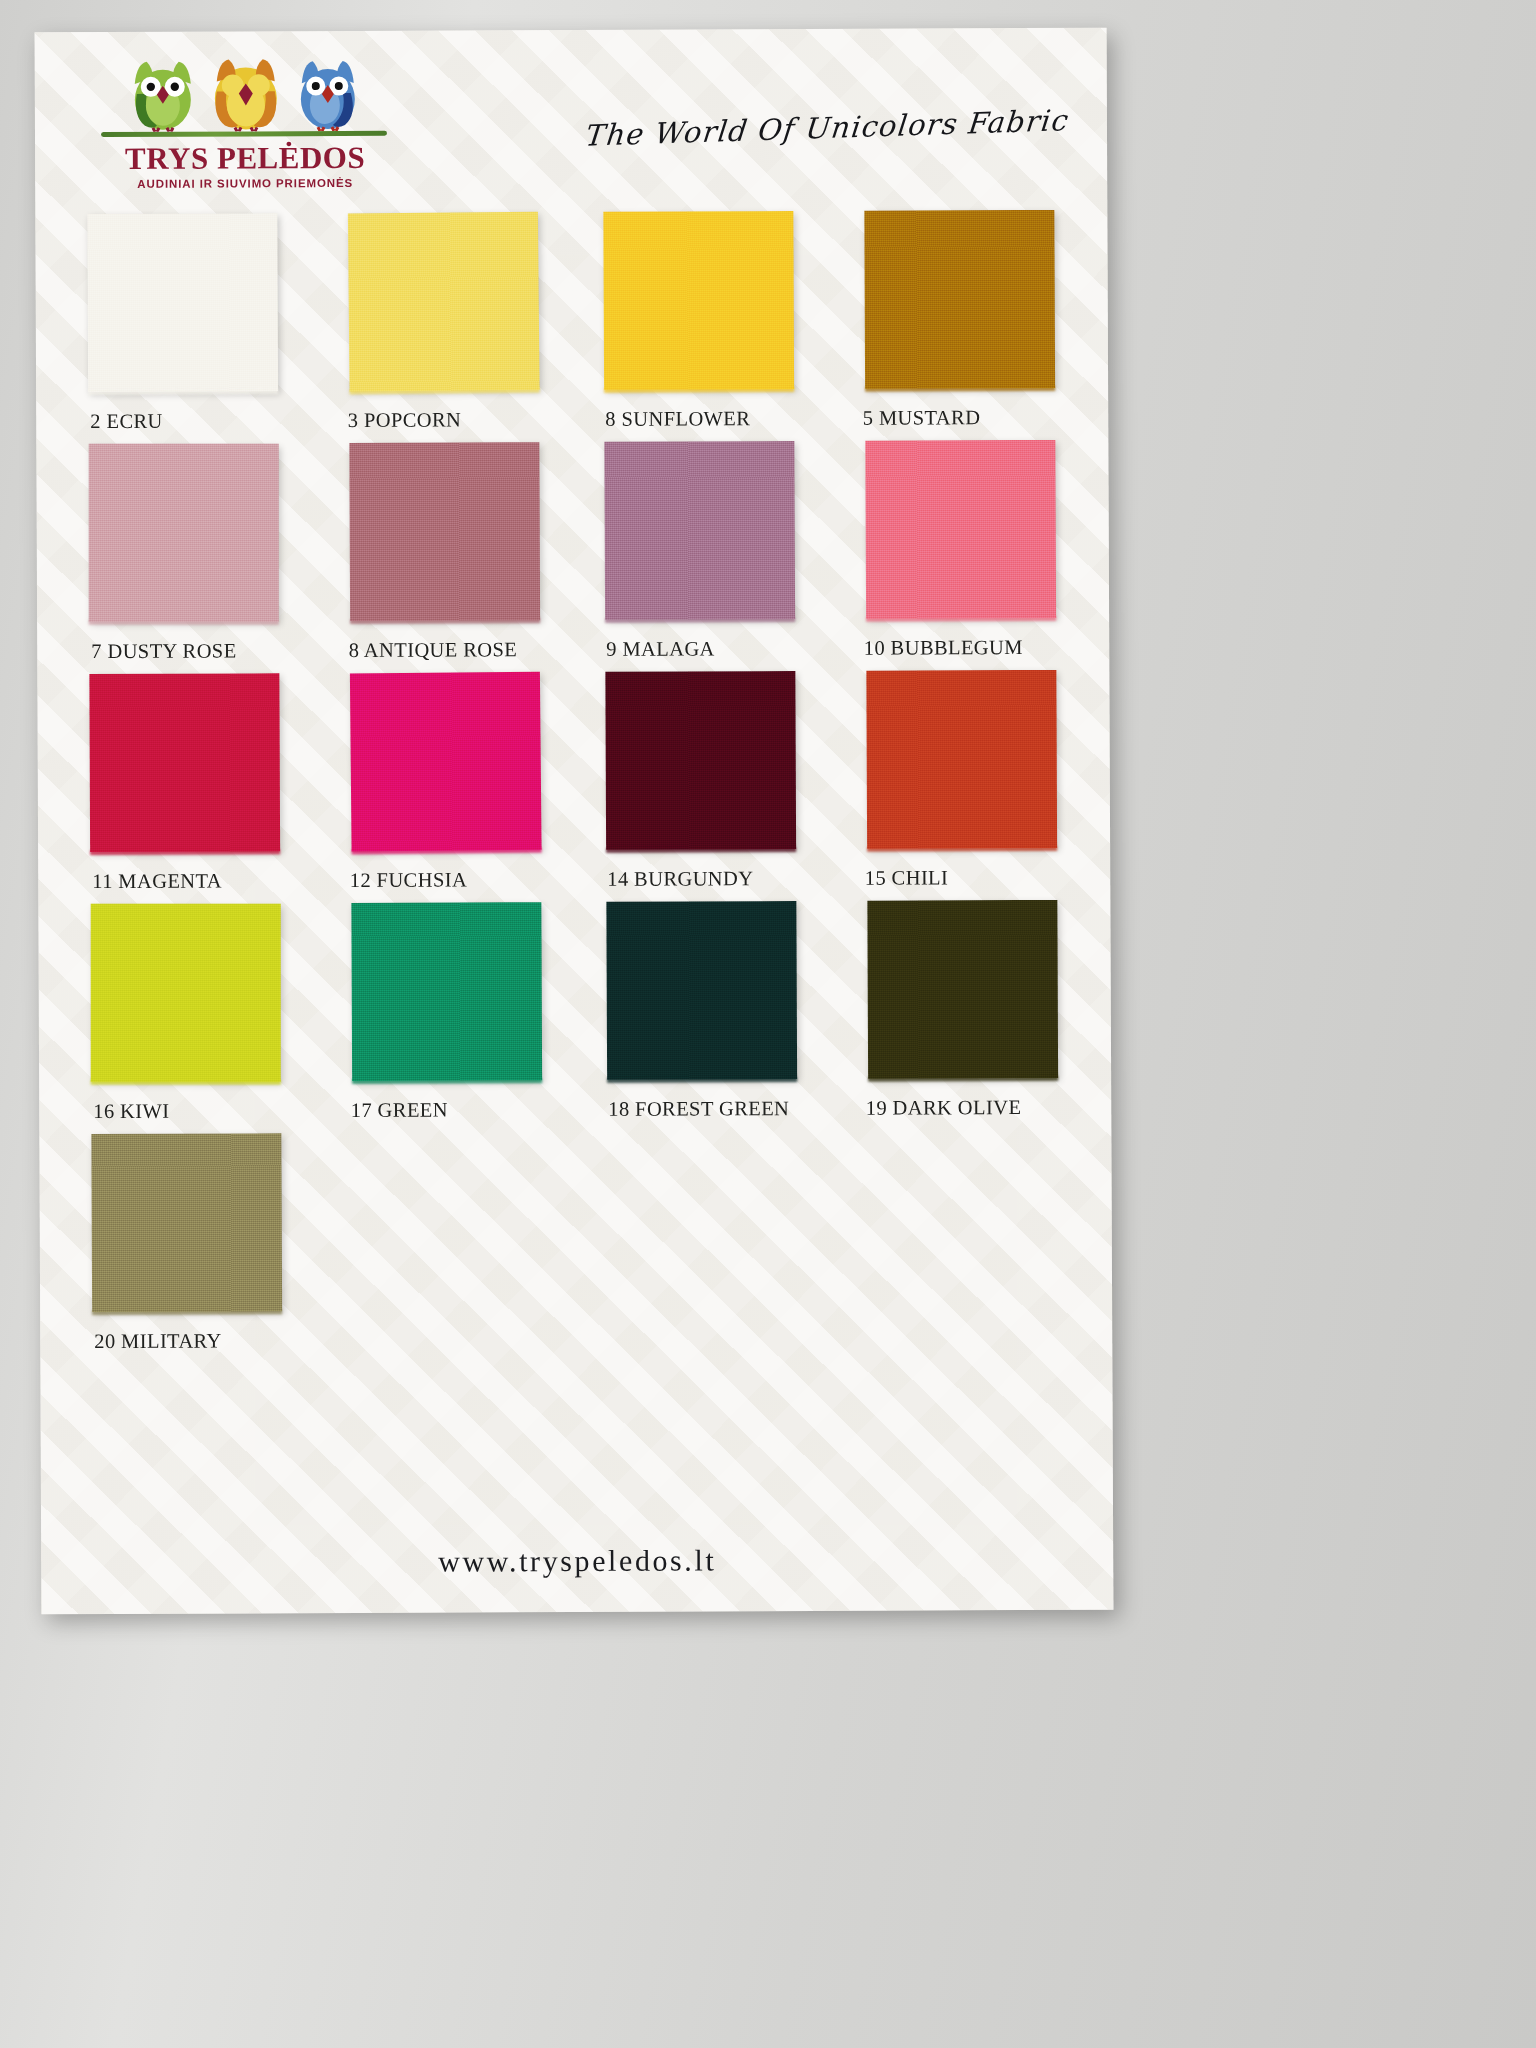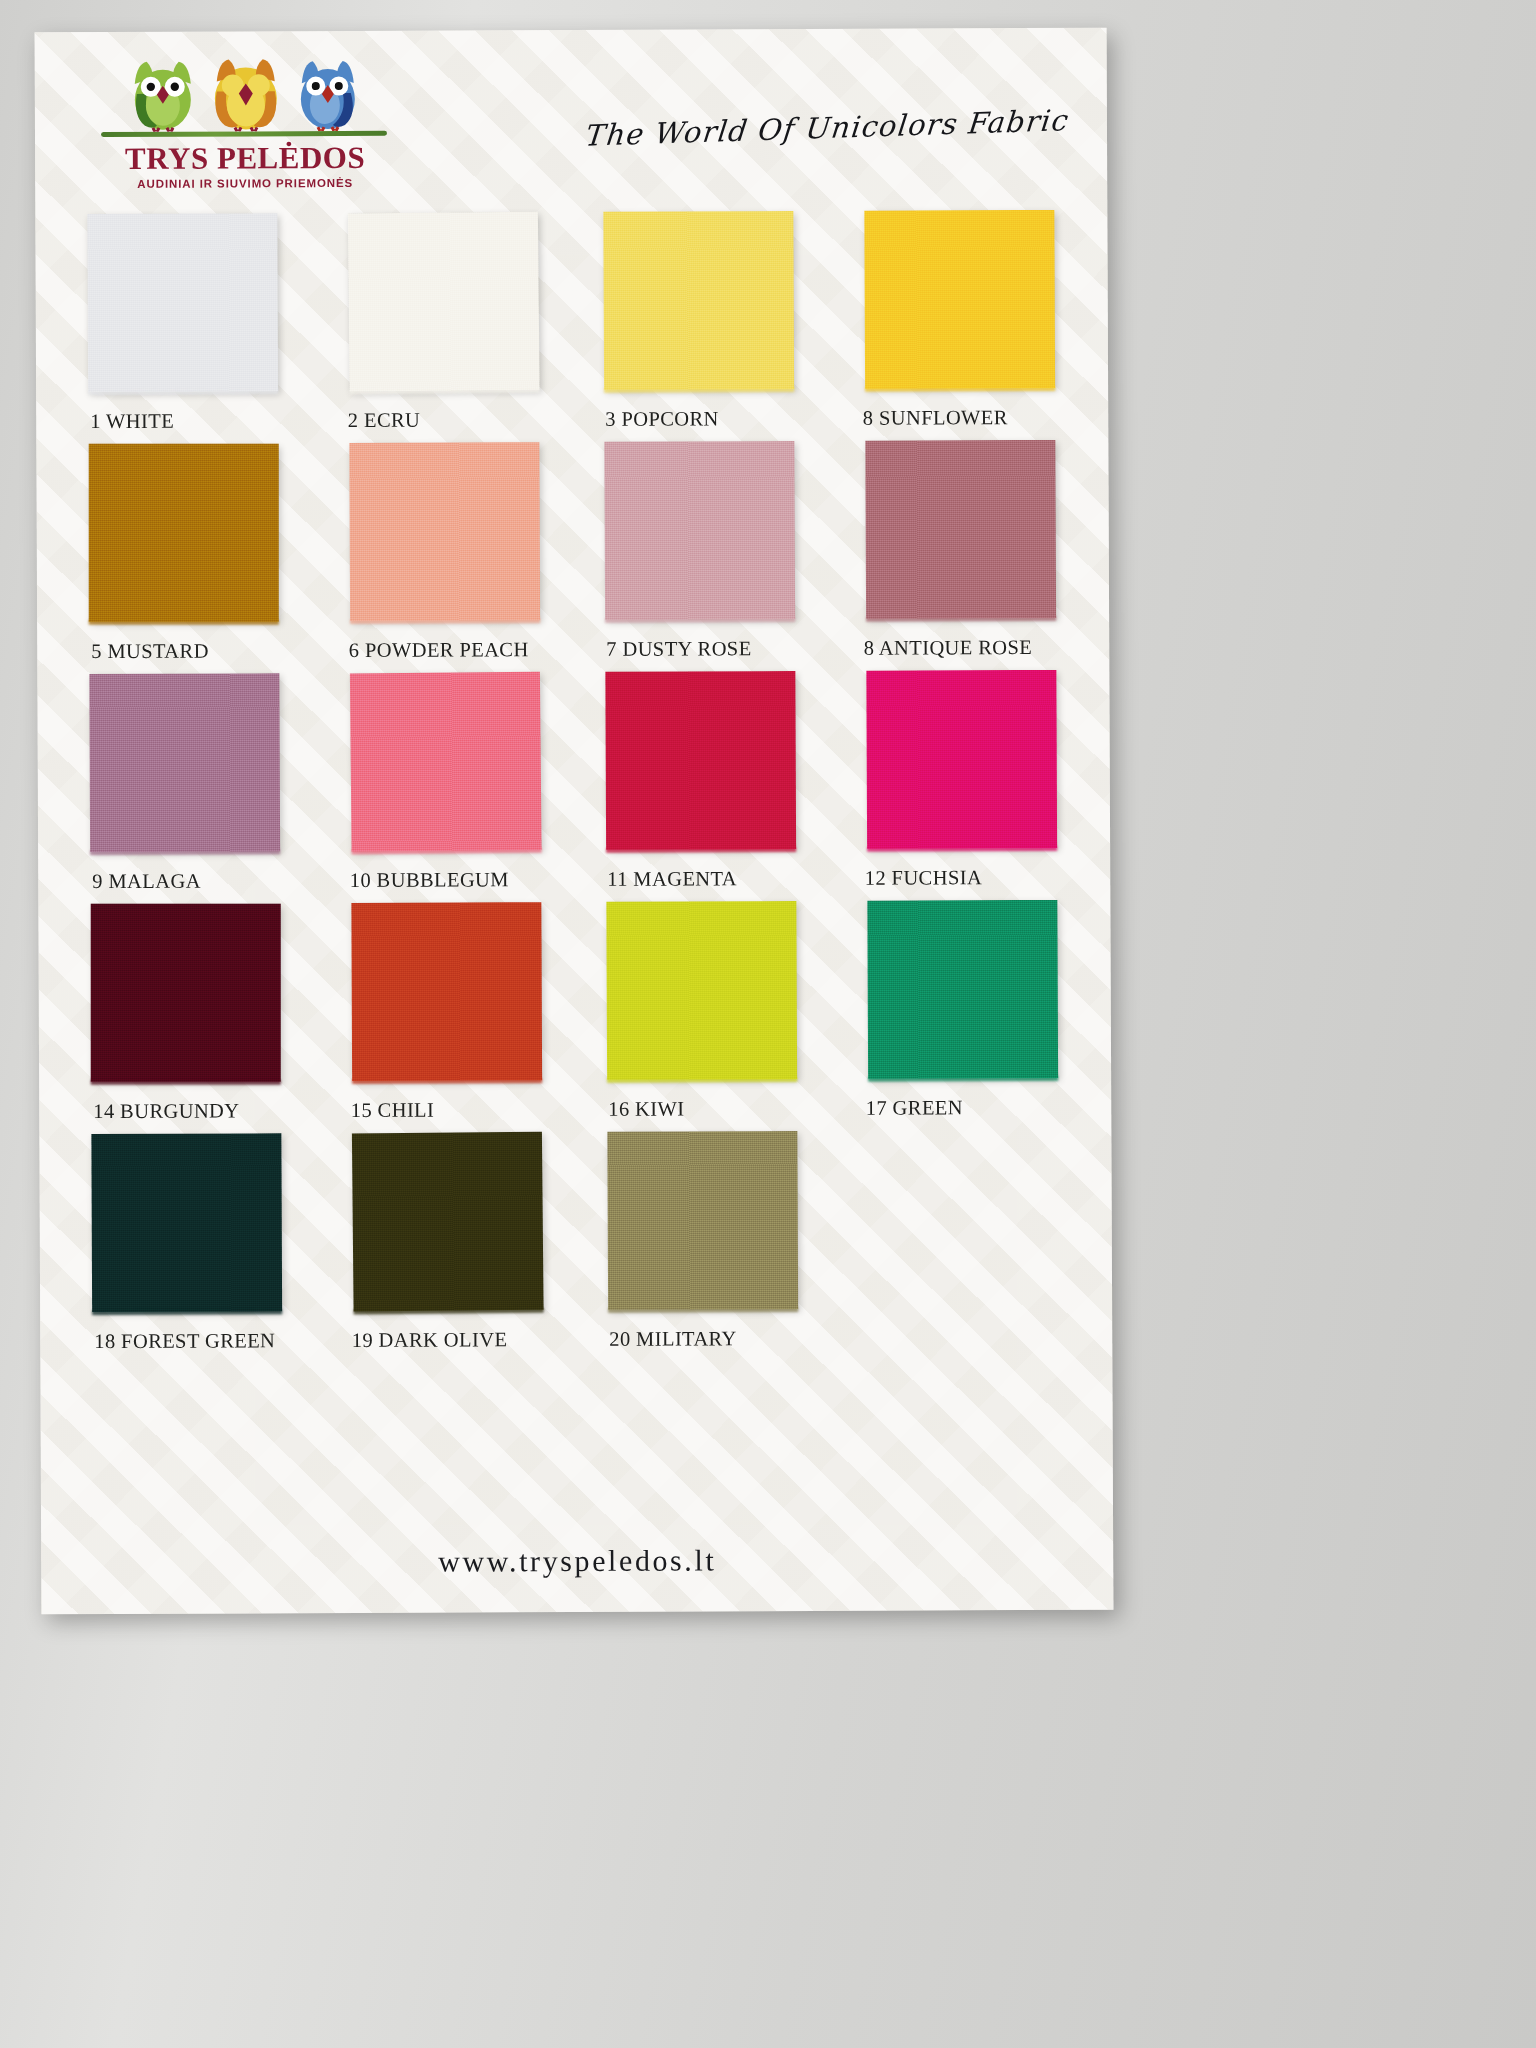--- a/index.html
+++ b/index.html
@@ -206,42 +206,34 @@
           <div id="brand-perch"></div>
           <div id="brand-name">TRYS PELĖDOS</div>
           <div id="brand-tagline">AUDINIAI IR SIUVIMO PRIEMONĖS</div>
         </div>
 
         <div id="header-script">The World Of Unicolors Fabric</div>
       </div>
 
       <div id="swatch-grid">
           <div class="swatch-cell">
-            <div class="swatch-chip" style="background: rgb(230, 231, 234);"></div>
-            <div class="swatch-label">1 WHITE</div>
-          </div>
-          <div class="swatch-cell">
             <div class="swatch-chip" style="background: rgb(245, 243, 236);"></div>
             <div class="swatch-label">2 ECRU</div>
           </div>
           <div class="swatch-cell">
             <div class="swatch-chip" style="background: rgb(242, 220, 94);"></div>
             <div class="swatch-label">3 POPCORN</div>
           </div>
           <div class="swatch-cell">
             <div class="swatch-chip" style="background: rgb(245, 201, 39);"></div>
             <div class="swatch-label">8 SUNFLOWER</div>
           </div>
           <div class="swatch-cell">
             <div class="swatch-chip" style="background: rgb(168, 112, 10);"></div>
             <div class="swatch-label">5 MUSTARD</div>
-          </div>
-          <div class="swatch-cell">
-            <div class="swatch-chip" style="background: rgb(240, 166, 142);"></div>
-            <div class="swatch-label">6 POWDER PEACH</div>
           </div>
           <div class="swatch-cell">
             <div class="swatch-chip" style="background: rgb(208, 160, 168);"></div>
             <div class="swatch-label">7 DUSTY ROSE</div>
           </div>
           <div class="swatch-cell">
             <div class="swatch-chip" style="background: rgb(171, 106, 115);"></div>
             <div class="swatch-label">8 ANTIQUE ROSE</div>
           </div>
           <div class="swatch-cell">

